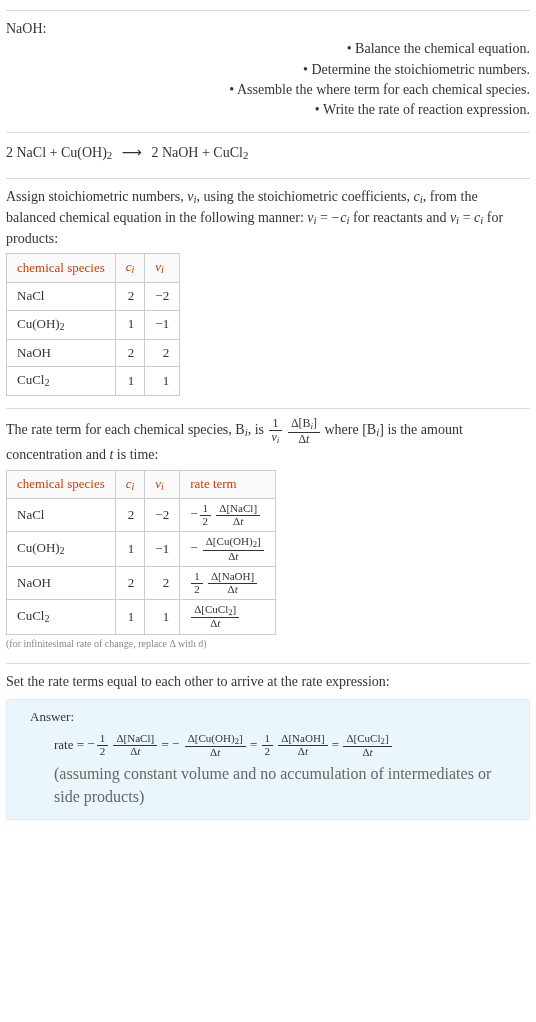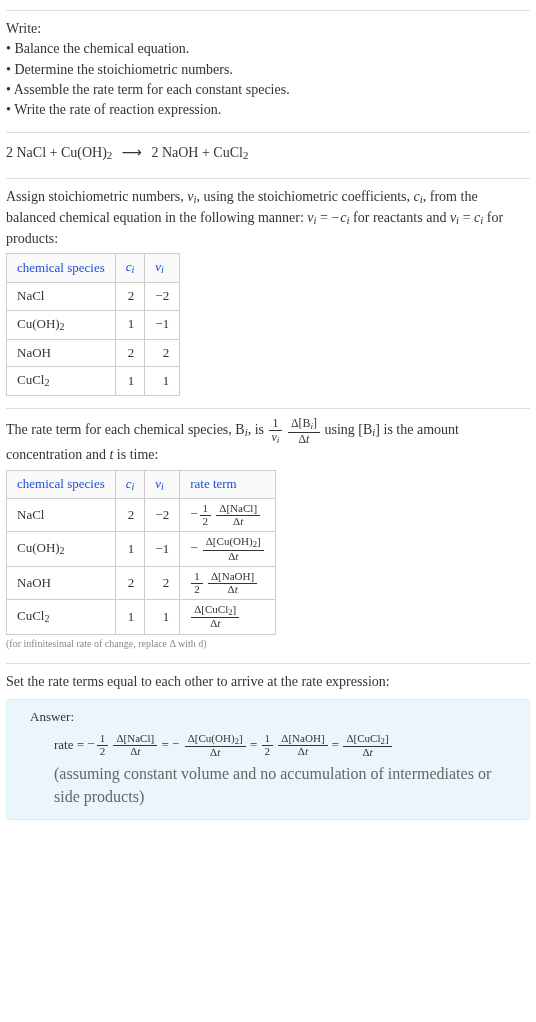--- a/index.html
+++ b/index.html
@@ -14,34 +14,34 @@
   .page { padding: 6px 6px 12px 6px; }
   .block { padding: 4px 0 8px 0; }
   hr.sep {
     border: none;
     border-top: 1px solid #ddd;
     margin: 4px 0;
   }
   .eq { margin-top: 2px; margin-bottom: 2px; }
   sub { font-size: 0.78em; vertical-align: -2px; }
   .arrow { padding: 0 6px; }
-  ul.plain { list-style: none; padding-left: 0; }
+  ul.plain { list-style: none; padding-left: 0; text-align: right; }
   ul.plain li::before { content: "• "; }
   table.data {
     border-collapse: collapse;
     margin-top: 4px;
     font-size: 13px;
   }
   table.data th, table.data td {
     border: 1px solid #ccc;
     padding: 4px 10px;
     text-align: left;
     white-space: nowrap;
   }
-  table.data th { font-weight: normal; color: #1d4ed8; background: #fafafa; }
+  table.data th { font-weight: normal; color: #c2410c; background: #fafafa; }
   table.data td.num { text-align: right; }
   .hint {
     font-size: 10px;
     color: #888;
     margin-top: 2px;
   }
   .answer {
     background: #eaf6fb;
     border: 1px solid #d6eef6;
     border-radius: 3px;
@@ -68,25 +68,25 @@
 </style>
 </head>
 <body>
 
 <div class="page">
 
 
   <hr class="sep">
 
   <div class="block">
-    <div>Write:</div>
+    <div>NaOH:</div>
     <ul class="plain">
       <li>Balance the chemical equation.</li>
       <li>Determine the stoichiometric numbers.</li>
-      <li>Assemble the rate term for each constant species.</li>
+      <li>Assemble the where term for each chemical species.</li>
       <li>Write the rate of reaction expression.</li>
     </ul>
   </div>
 
   <hr class="sep">
 
   <div class="block">
     <div class="eq">
       <span>2</span> NaCl + Cu(OH)<sub>2</sub>
       <span class="arrow">⟶</span>
@@ -138,21 +138,21 @@
     <div>
       <span>The rate term for each chemical species, B</span><sub class="sig">i</sub><span>, is </span>
       <span class="frac">
         <span class="num">1</span>
         <span class="den"><span class="sig">ν<sub>i</sub></span></span>
       </span>
       <span class="frac">
         <span class="num">Δ[B<sub><span class="sig">i</span></sub>]</span>
         <span class="den">Δ<span class="ital">t</span></span>
       </span>
-      <span> using [B</span><sub class="sig">i</sub><span>] is the amount concentration and </span><span class="ital">t</span><span> is time:</span>
+      <span> where [B</span><sub class="sig">i</sub><span>] is the amount concentration and </span><span class="ital">t</span><span> is time:</span>
     </div>
 
     <table class="data">
       <tbody>
           <tr>
         <th>chemical species</th>
         <th><span class="sig">c<sub>i</sub></span></th>
         <th><span class="sig">ν<sub>i</sub></span></th>
         <th>rate term</th>
       </tr>

